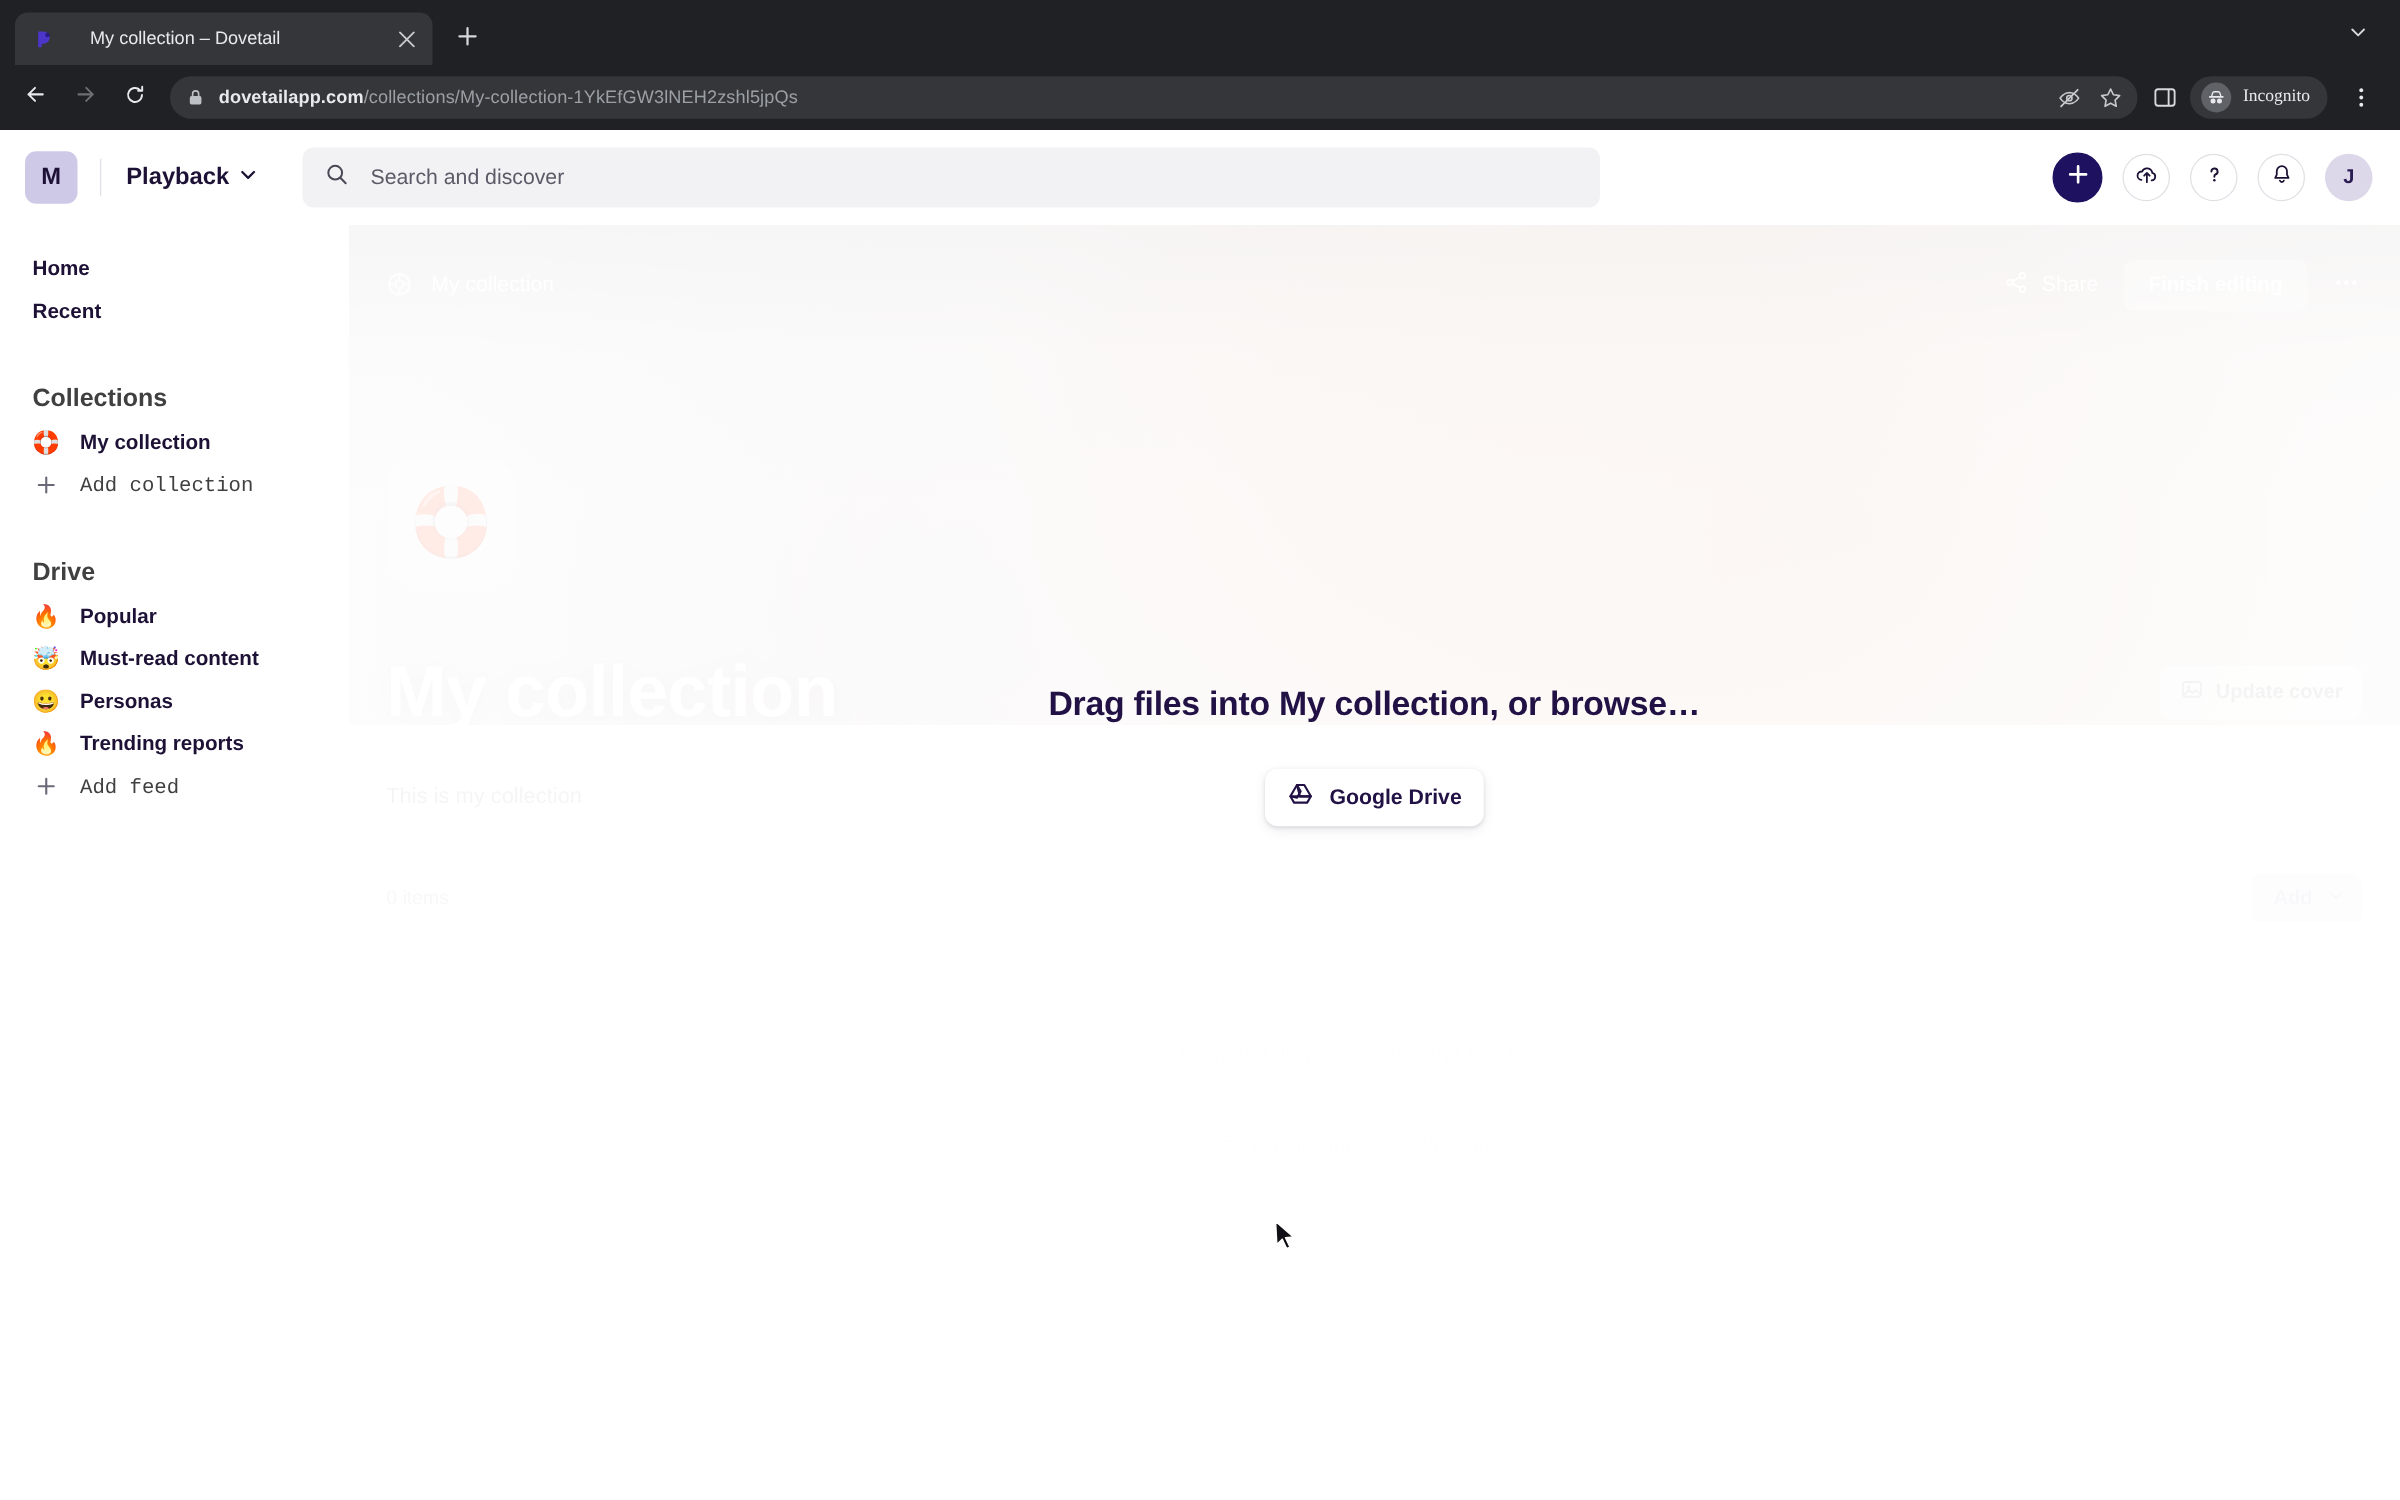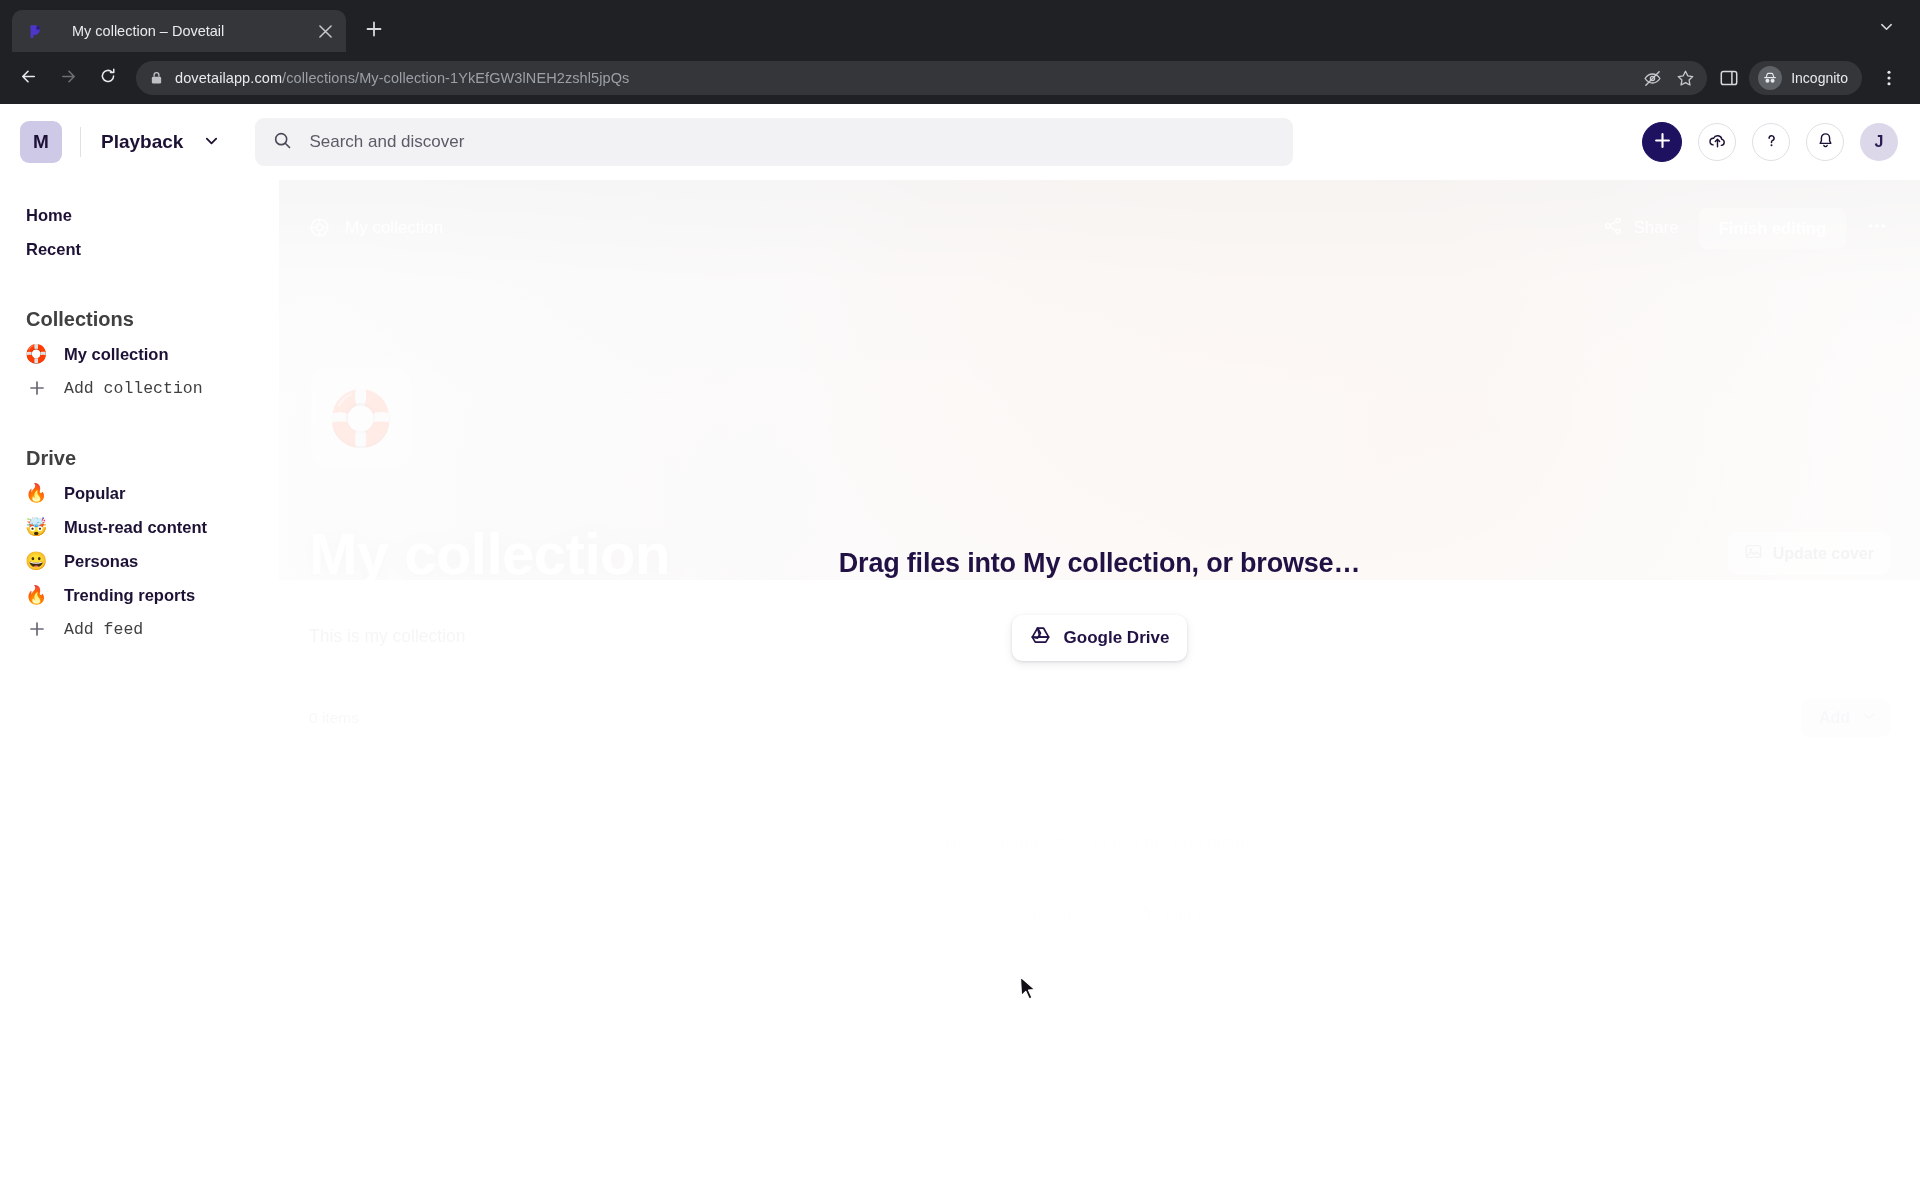--- a/index.html
+++ b/index.html
@@ -50,24 +50,24 @@
     width:36px; height:36px; border-radius:50%; display:flex;
     align-items:center; justify-content:center; color:#e8eaed; flex:0 0 36px;
   }
   .nav-btn.disabled { color:#6c6f74; }
   .urlbox {
     flex:1; height:34px; background:#35363a; border-radius:17px;
     display:flex; align-items:center; padding:0 12px 0 14px; gap:10px; margin:0 8px 0 6px;
   }
   .lock-ico { width:15px; height:15px; flex:0 0 15px; color:#bdc1c6; display:flex; align-items:center;}
   .url-text { font-size:14.5px; color:#9aa0a6; white-space:nowrap; overflow:hidden; letter-spacing:.1px;}
-  .url-text .host { color:#e8eaed; font-weight:400; }
+  .url-text .host { color:#e8eaed; font-weight:700; }
   .url-right { margin-left:auto; display:flex; align-items:center; gap:14px; padding-left:12px;}
   .url-ico { color:#c5c8cc; display:flex; align-items:center; }
-  .omni-right { display:flex; align-items:center; gap:10px; }
+  .omni-right { display:flex; align-items:center; gap:10px;font-family:Liberation Serif, serif; }
   .split-ico { color:#d6d8db; display:flex; align-items:center; }
   .incognito-pill {
     height:34px; background:#35363a; border-radius:17px; display:flex;
     align-items:center; gap:9px; padding:0 14px 0 9px; color:#e8eaed; font-size:14px;
   }
   .incog-av { width:24px;height:24px;border-radius:50%;background:#5f6368;display:flex;align-items:center;justify-content:center;}
   .kebab { width:34px;height:34px;display:flex;align-items:center;justify-content:center;color:#e8eaed;}
 
   
   .app { flex:1; background:#ffffff; display:flex; flex-direction:column; position:relative; overflow:hidden;}
@@ -75,21 +75,21 @@
   .topbar {
     height:76px; flex:0 0 76px; background:#fff; display:flex; align-items:center;
     padding:0 22px 0 20px; gap:0; position:relative; z-index:6;
   }
   .ws-badge {
     width:42px; height:42px; border-radius:9px; background:#cfc9e8; color:#1d1135;
     display:flex; align-items:center; justify-content:center; font-size:19px; font-weight:700;
     flex:0 0 42px;
   }
   .ws-divider { width:1px; height:30px; background:#e2e0e6; margin:0 20px 0 18px; }
-  .ws-name { display:flex; align-items:flex-end; gap:21px; color:#1d1135; font-size:19px; font-weight:700; }
+  .ws-name { display:flex; align-items:flex-end; gap:8px; color:#1d1135; font-size:19px; font-weight:700; }
   .searchwrap { flex:1; padding:0 34px 0 36px; }
   .searchbox {
     height:48px; background:#f2f2f5; border-radius:9px; display:flex;
     align-items:center; gap:17px; padding:0 18px; max-width:1038px;
   }
   .search-ph { color:#5d5a68; font-size:17px; }
   .topbar-actions { display:flex; align-items:center; gap:16px; }
   .circ-btn {
     width:38px; height:38px; border-radius:50%; border:1px solid #e0dfe4; background:#fff;
     display:flex; align-items:center; justify-content:center; color:#1d1135;

